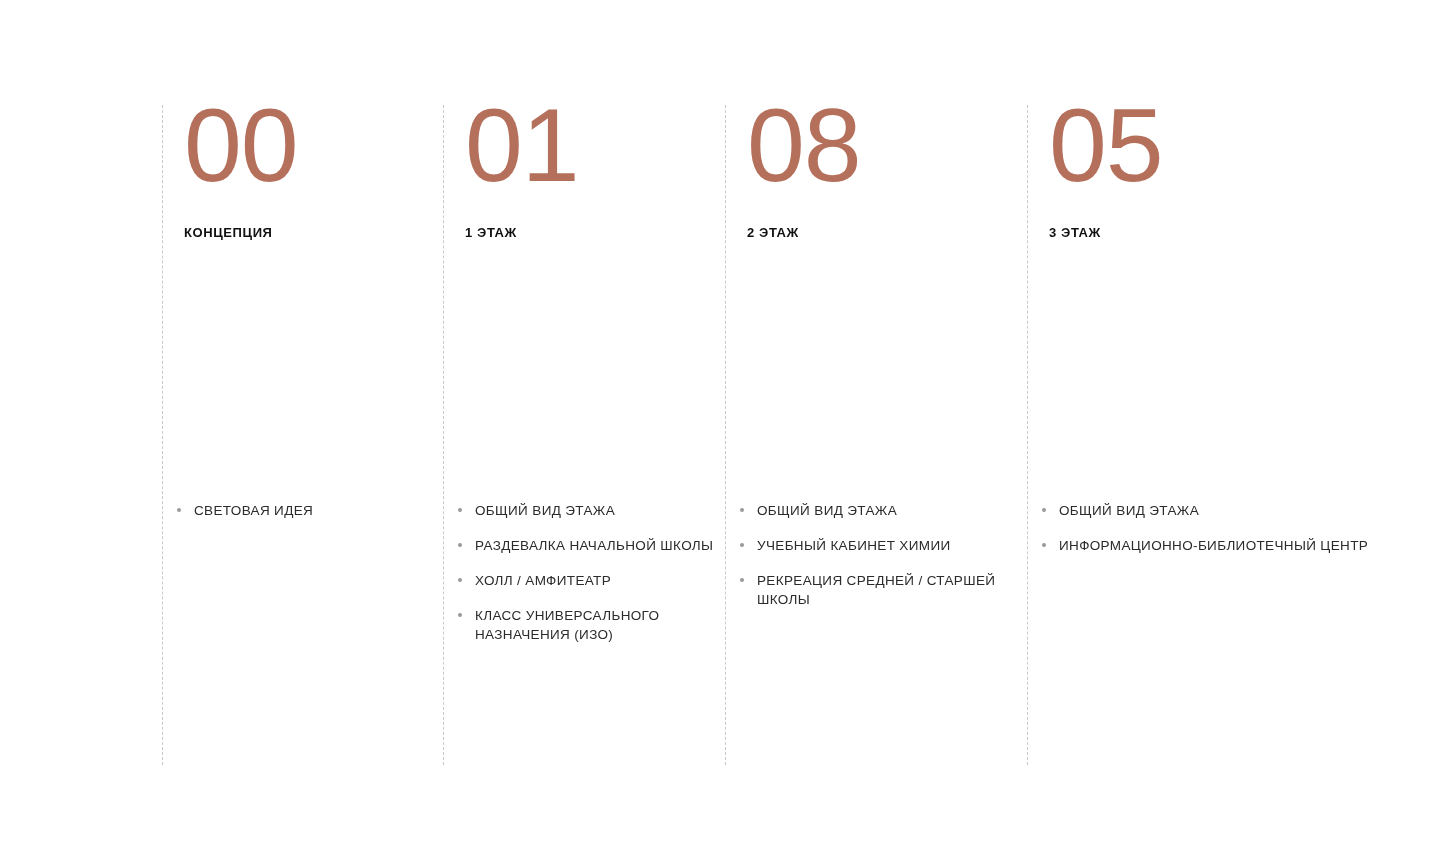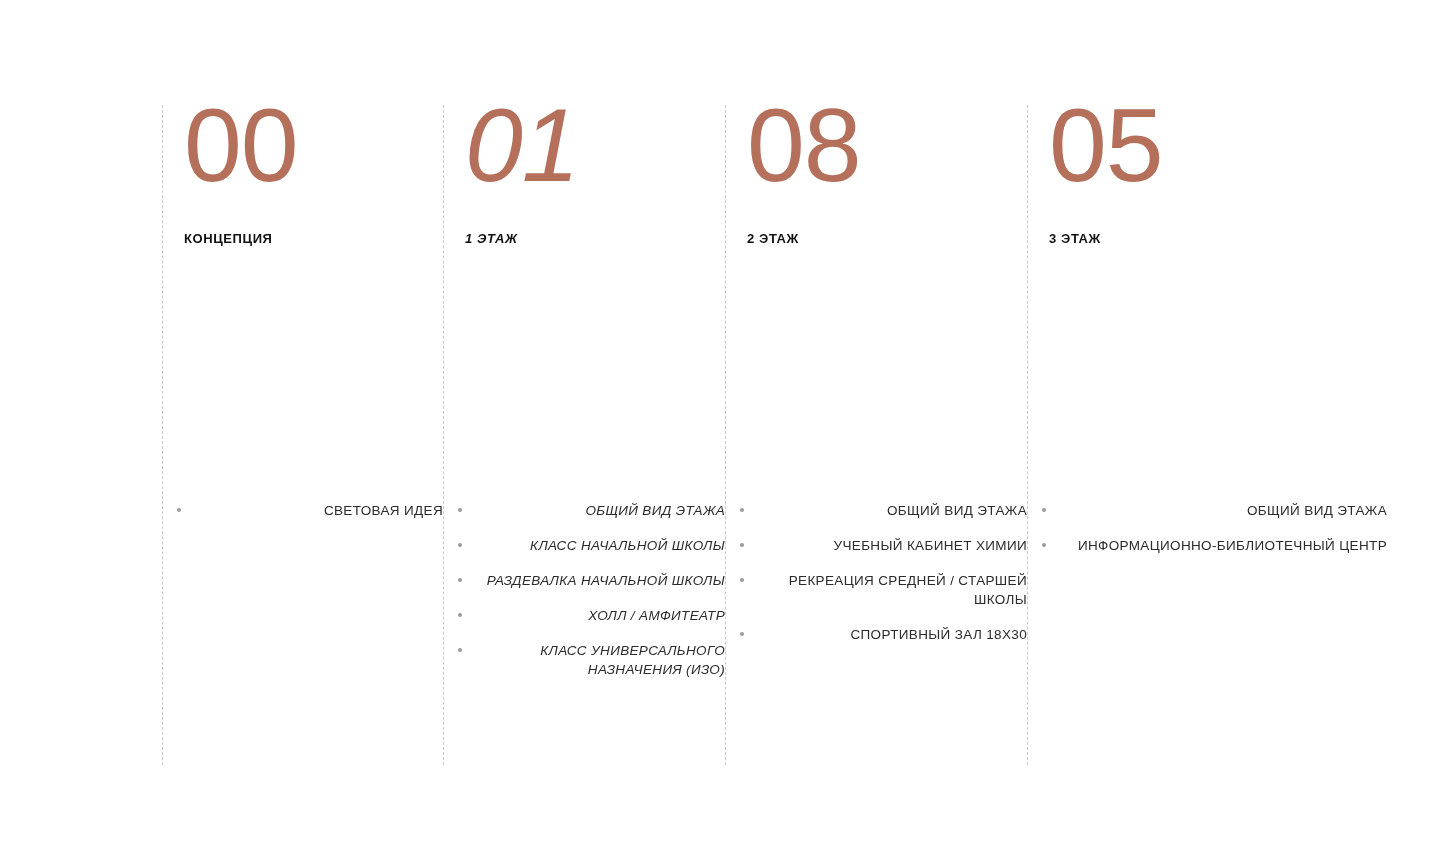--- a/index.html
+++ b/index.html
@@ -23,21 +23,20 @@
     background: #ffffff;
   }
 
   
   .columns {
     position: absolute;
     top: 0;
     left: 0;
     width: 1152px;
     height: 855px;
-    text-align: right;
   }
 
   .column {
     position: absolute;
     top: 105px;
     height: 660px;
     box-sizing: border-box;
     padding-left: 22px;
   }
 
@@ -46,42 +45,42 @@
     content: "";
     position: absolute;
     left: 0;
     top: 0;
     bottom: 0;
     width: 0;
     border-left: 1px dashed #c9c9c9;
   }
 
   .col-0 { left: 162px; width: 281px; }
-  .col-1 { left: 443px; width: 282px; font-style: italic; }
+  .col-1 { left: 443px; width: 282px; }
   .col-2 { left: 725px; width: 302px; }
   .col-3 { left: 1027px; width: 360px; }
 
   
   .numeral {
     position: absolute;
     top: -12px;
     left: 22px;
     font-family: "Liberation Sans", sans-serif;
     font-size: 104px;
     line-height: 104px;
     font-weight: 300;
     letter-spacing: -1px;
     color: #b5705c;
     white-space: nowrap;
   }
 
   
   .section-label {
     position: absolute;
-    top: 126px;
+    top: 120px;
     left: 22px;
     font-size: 13px;
     line-height: 16px;
     font-weight: bold;
     letter-spacing: 0.6px;
     color: #111111;
     white-space: nowrap;
     text-transform: uppercase;
   }
 
@@ -141,24 +140,20 @@
     <div class="column col-1">
       <div class="numeral">01</div>
       <div class="section-label">1 ЭТАЖ</div>
       <ul class="bullet-list">
         <li class="bullet-item">
           <span class="bullet-dot"></span>
           <span class="bullet-text">ОБЩИЙ ВИД ЭТАЖА</span>
         </li>
         <li class="bullet-item">
           <span class="bullet-dot"></span>
-          <span class="bullet-text">КЛАСС НАЧАЛЬНОЙ ШКОЛЫ</span>
-        </li>
-        <li class="bullet-item">
-          <span class="bullet-dot"></span>
           <span class="bullet-text">РАЗДЕВАЛКА НАЧАЛЬНОЙ ШКОЛЫ</span>
         </li>
         <li class="bullet-item">
           <span class="bullet-dot"></span>
           <span class="bullet-text">ХОЛЛ / АМФИТЕАТР</span>
         </li>
         <li class="bullet-item">
           <span class="bullet-dot"></span>
           <span class="bullet-text">КЛАСС УНИВЕРСАЛЬНОГО НАЗНАЧЕНИЯ (ИЗО)</span>
         </li>
@@ -174,24 +169,20 @@
           <span class="bullet-text">ОБЩИЙ ВИД ЭТАЖА</span>
         </li>
         <li class="bullet-item">
           <span class="bullet-dot"></span>
           <span class="bullet-text">УЧЕБНЫЙ КАБИНЕТ ХИМИИ</span>
         </li>
         <li class="bullet-item">
           <span class="bullet-dot"></span>
           <span class="bullet-text">РЕКРЕАЦИЯ СРЕДНЕЙ / СТАРШЕЙ ШКОЛЫ</span>
         </li>
-        <li class="bullet-item">
-          <span class="bullet-dot"></span>
-          <span class="bullet-text">СПОРТИВНЫЙ ЗАЛ 18Х30</span>
-        </li>
       </ul>
     </div>
 
     <div class="column col-3">
       <div class="numeral">05</div>
       <div class="section-label">3 ЭТАЖ</div>
       <ul class="bullet-list">
         <li class="bullet-item">
           <span class="bullet-dot"></span>
           <span class="bullet-text">ОБЩИЙ ВИД ЭТАЖА</span>

